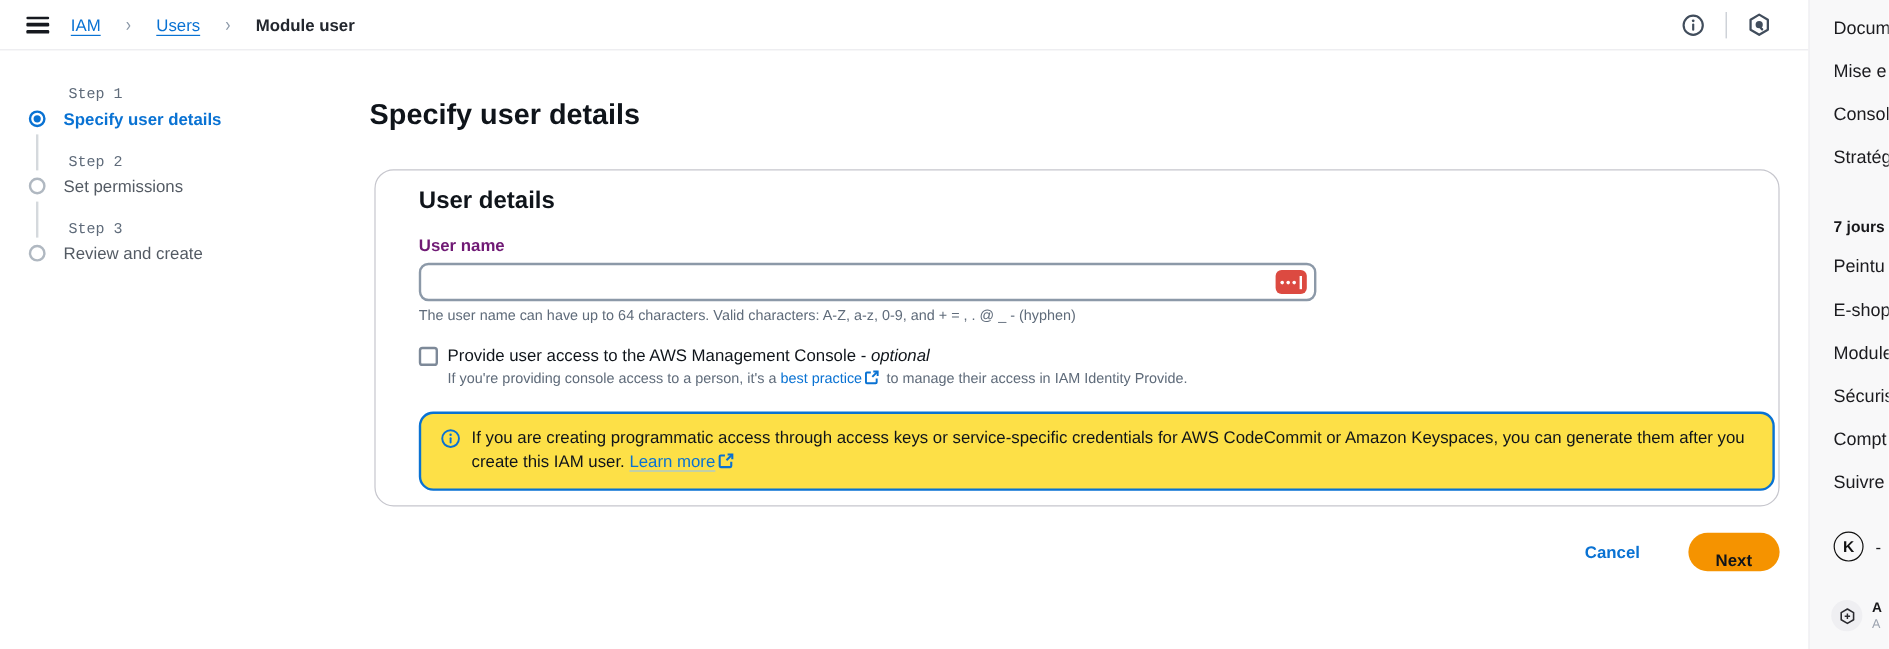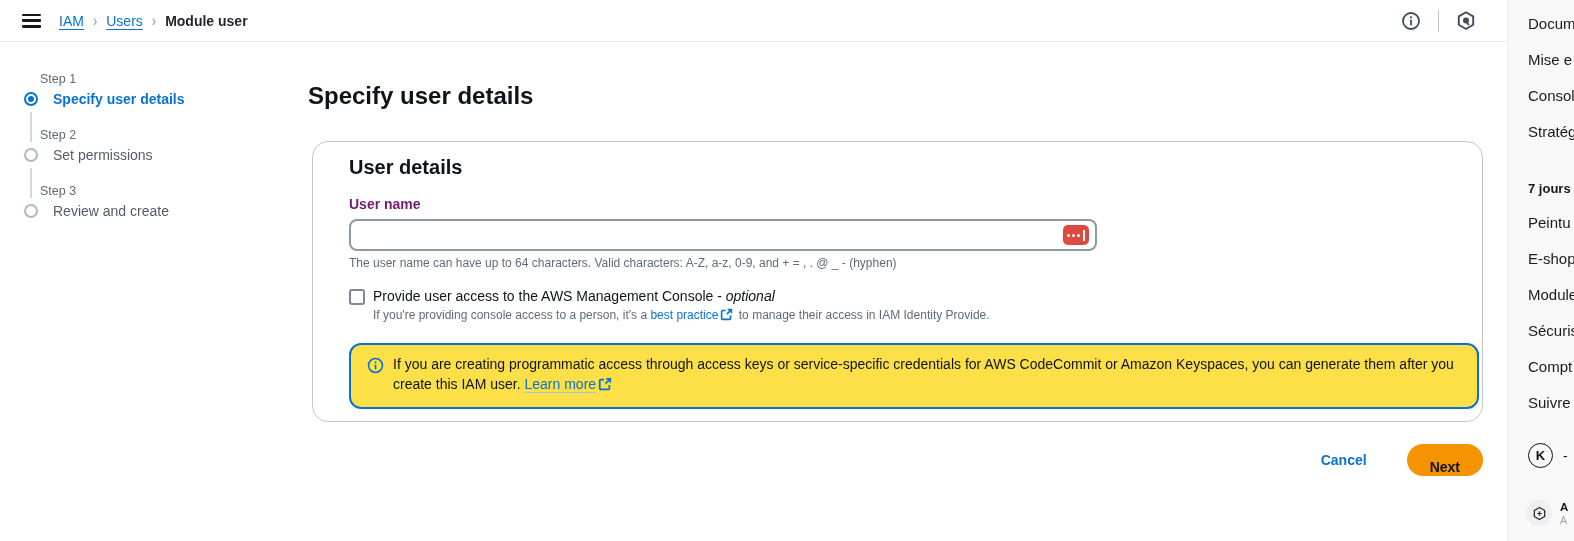--- a/index.html
+++ b/index.html
@@ -14,31 +14,31 @@
 
   
   .topbar {
     position: absolute; left: 0; top: 0; width: 1507px; height: 42px;
     background: #fff; border-bottom: 1px solid #eaeaee;
     display: flex; align-items: center;
   }
   .hamburger { margin-left: 22px; width: 19px; height: 14px; display: flex;
     flex-direction: column; justify-content: space-between; cursor: pointer; }
   .hamburger span { display:block; height: 2.5px; background: #16191f; border-radius: 1px; }
-  .breadcrumb { display: flex; align-items: center; margin-left: 18px; font-size: 14px; gap: 9px; }
+  .breadcrumb { display: flex; align-items: center; margin-left: 18px; font-size: 14px; gap: 21px; }
   .crumb-link { color: #0972d3; text-decoration: underline; text-underline-offset: 3px; cursor: pointer; }
   .crumb-sep { color: #8c99a8; font-size: 13px; transform: scaleY(1.25); }
   .crumb-current { color: #23272e; font-weight: 700; }
   .topbar-utils { margin-left: auto; margin-right: 28px; display: flex; align-items: center; gap: 14px; }
   .util-btn { width: 26px; height: 26px; display:flex; align-items:center; justify-content:center; cursor:pointer; }
   .util-divider { width: 1px; height: 22px; background: #c2c7cf; }
 
   
   .steps { position: absolute; left: 0; top: 0; }
-  .step-label { position: absolute; left: 40px; font-size: 12.5px; color: #5f6b7a; white-space: nowrap; }
+  .step-label { position: absolute; left: 57px; font-size: 12.5px; color: #5f6b7a; white-space: nowrap; font-family: Liberation Mono, monospace; }
   .step-title { position: absolute; left: 53px; font-size: 14px; white-space: nowrap; cursor: pointer; }
   .step-title.active { color: #0972d3; font-weight: 700; }
   .step-title.upcoming { color: #545b64; }
   .radio { position: absolute; left: 24px; width: 14px; height: 14px; border-radius: 50%; background:#fff; }
   .radio.active { border: 2.5px solid #0972d3; }
   .radio.active::after { content:""; position:absolute; left:50%; top:50%; width:6px; height:6px;
     margin:-3px 0 0 -3px; border-radius:50%; background:#0972d3; }
   .radio.upcoming { border: 2px solid #b0b8c1; }
   .connector { position: absolute; left: 30px; width: 2px; background: #d5d9dd; }
 

